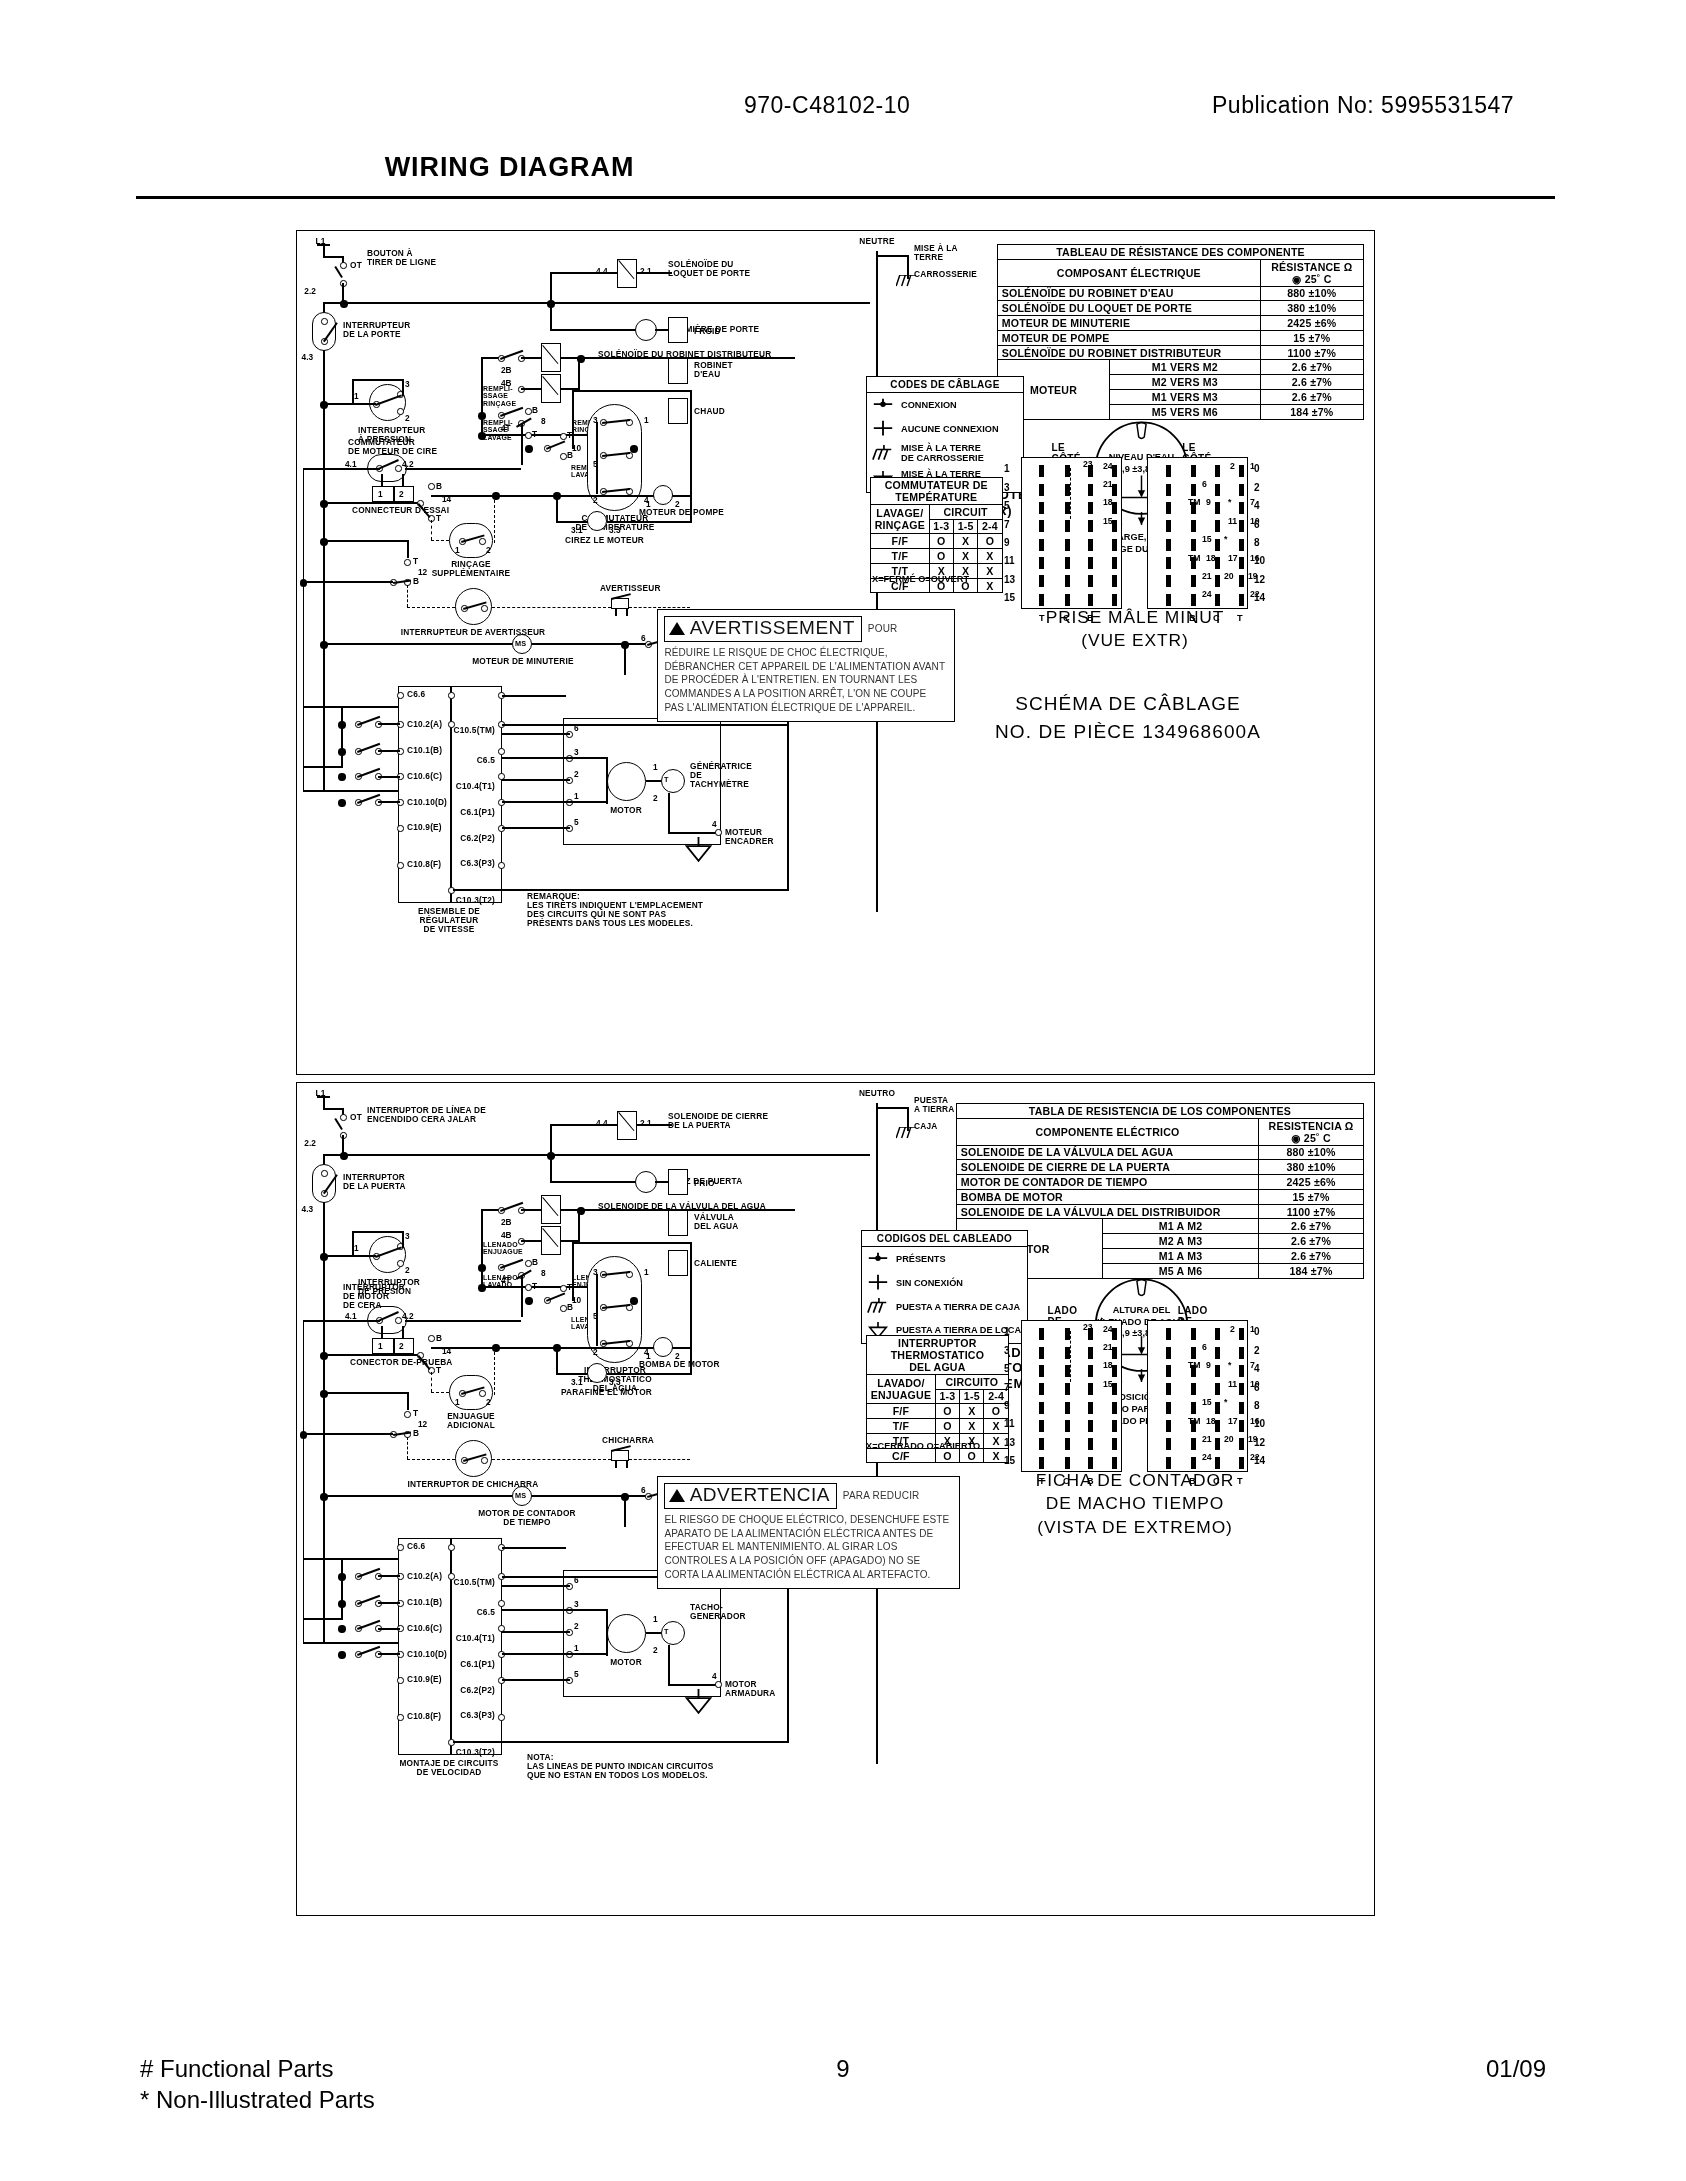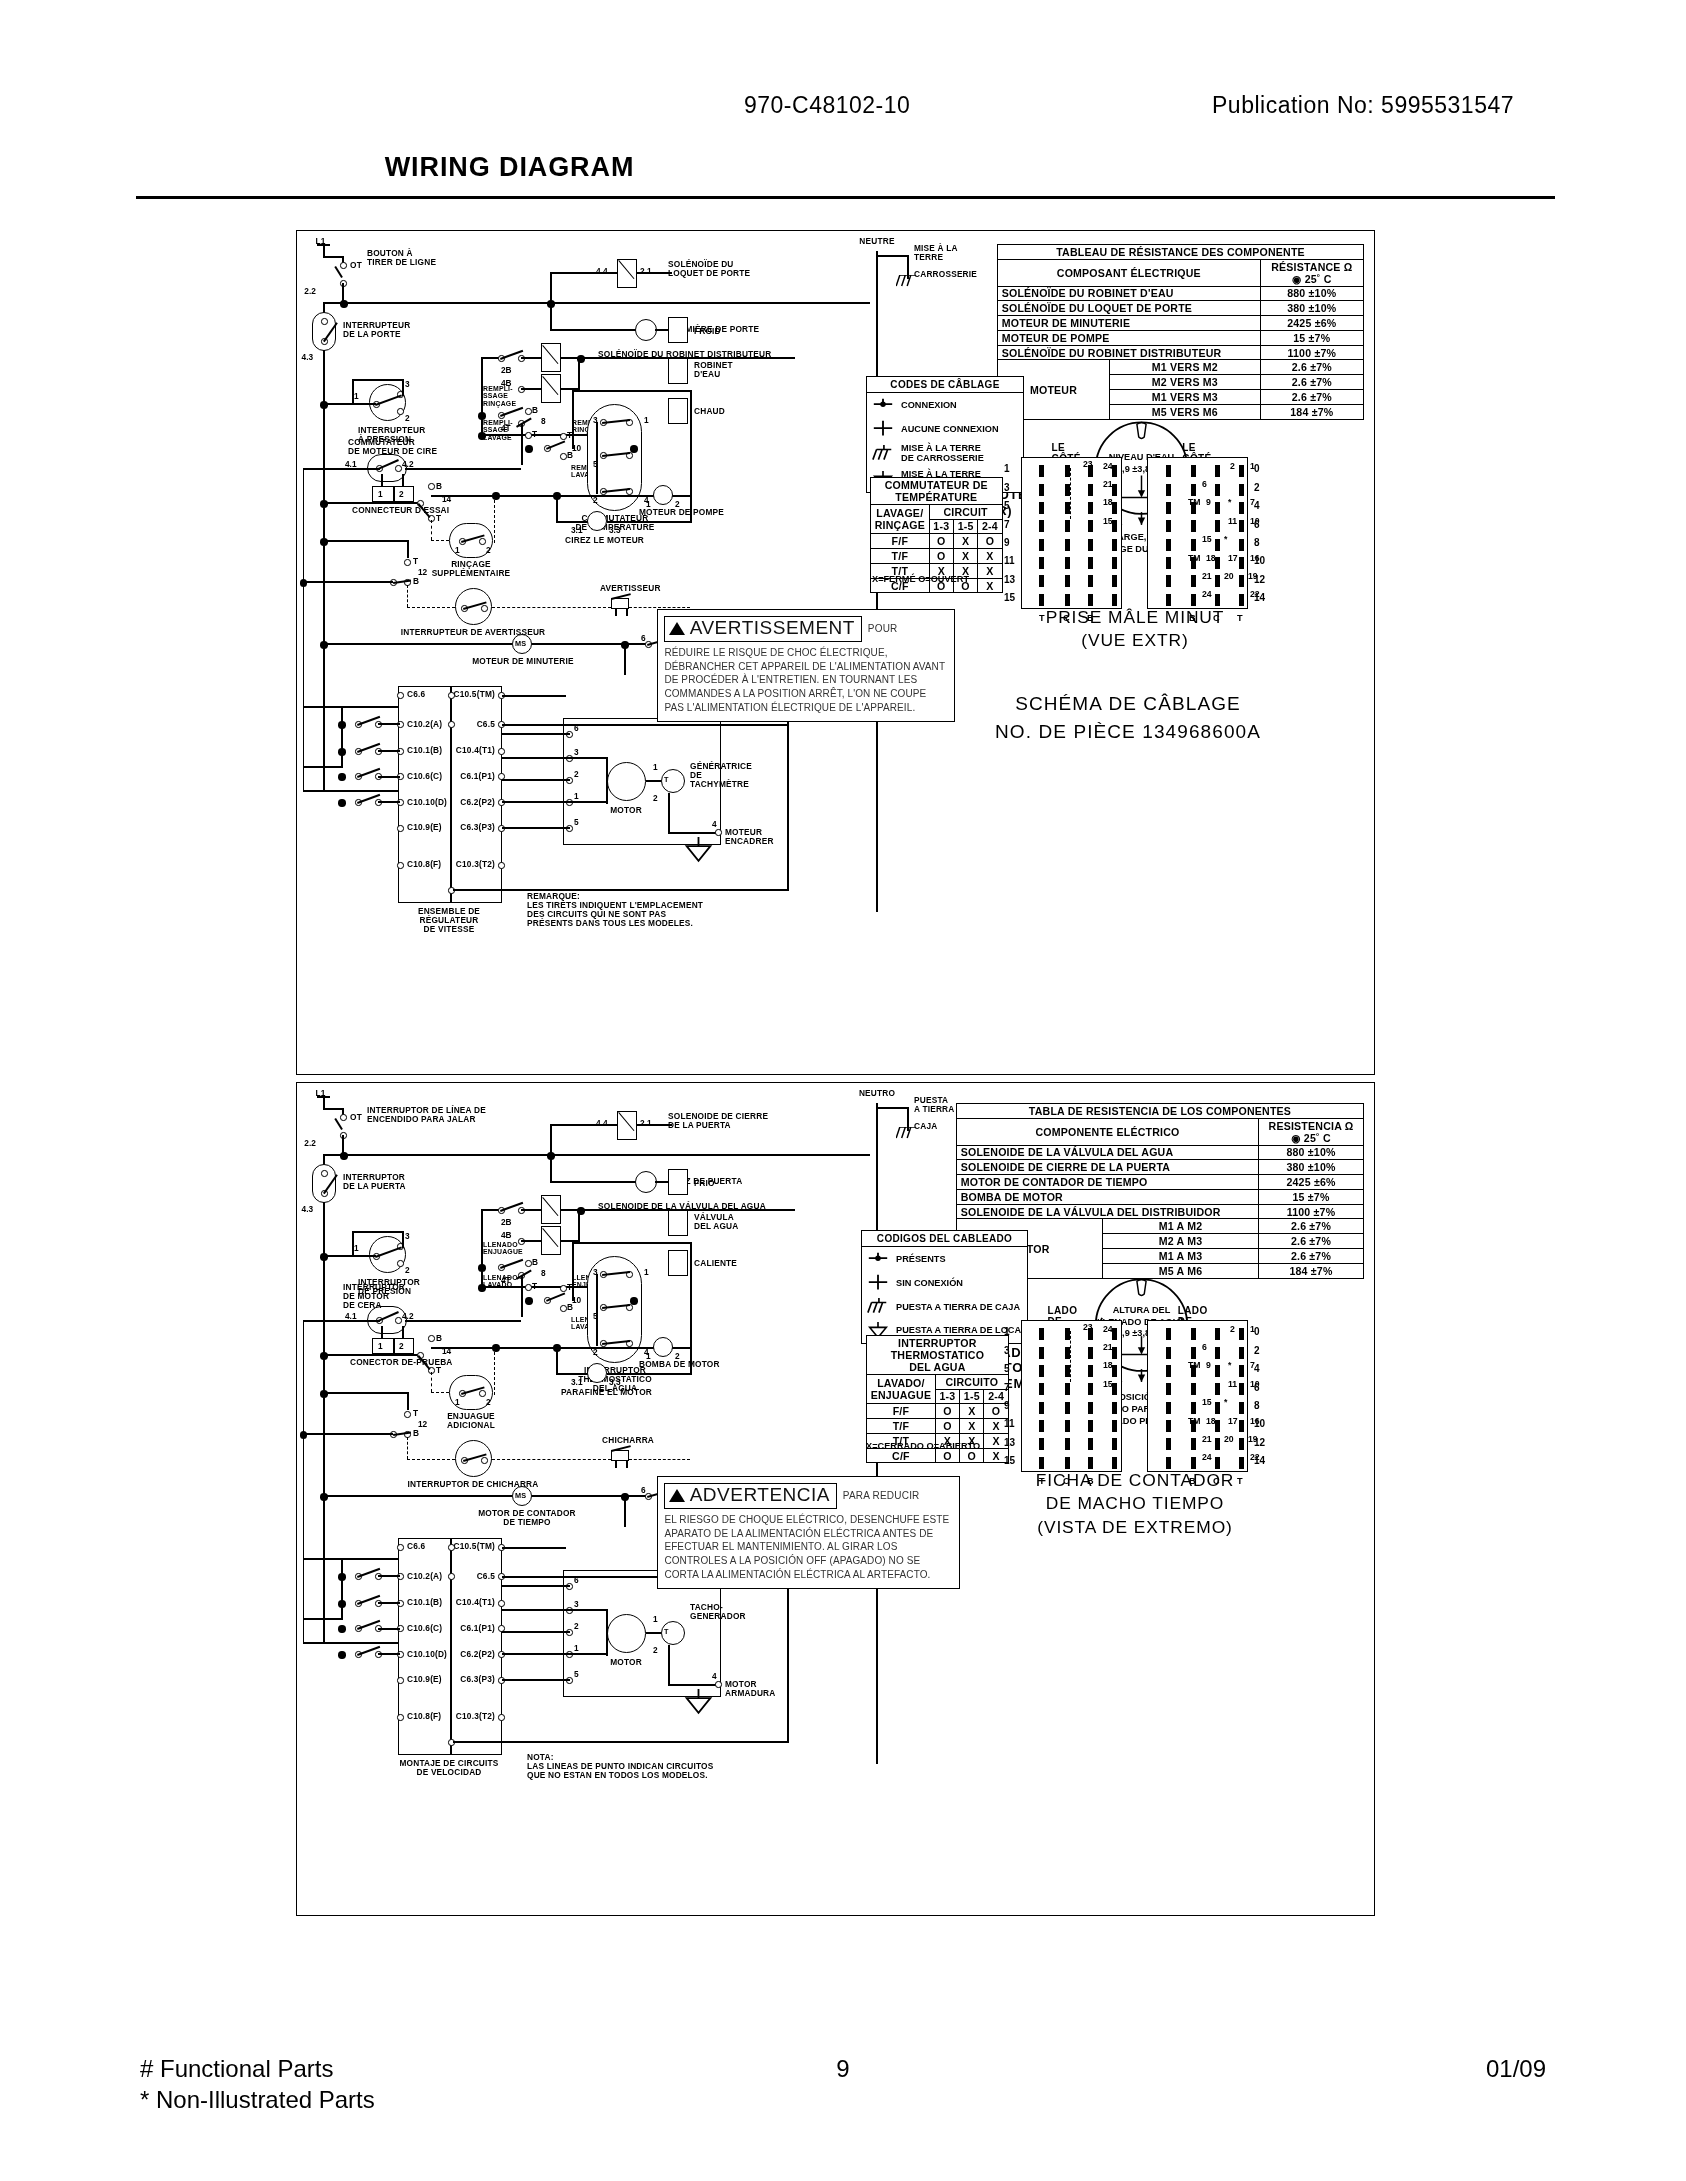--- a/index.html
+++ b/index.html
@@ -28,21 +28,21 @@
 
   
   .frame { position:absolute; border:1.8px solid #000; }
   #frame-fr { left:296px; top:230px; width:1079px; height:845px; }
   #frame-es { left:296px; top:1082px; width:1079px; height:834px; }
 
   .dg { position:absolute; }
   .lbl { position:absolute; font-size:8.3px; font-weight:bold; letter-spacing:0.2px;
          line-height:1.08; white-space:pre; }
   .lbl.c { text-align:center; transform:translateX(-50%); }
-  .lbl.r { text-align:left; transform:translateX(-100%); }
+  .lbl.r { text-align:left; transform:translateX(-100%);margin-top:36px; }
   .num { position:absolute; font-size:8.3px; font-weight:bold; }
   .wire { position:absolute; background:#000; }
   .wh { height:1.8px; } .wv { width:1.8px; }
   .dash-h { position:absolute; height:0; border-top:1.8px dashed #000; }
   .dash-v { position:absolute; width:0; border-left:1.8px dashed #000; }
   .node { position:absolute; width:7.3px; height:7.3px; background:#000; border-radius:50%;
           margin-left:-2.8px; margin-top:-2.8px; }
   .term { position:absolute; width:6.4px; height:6.4px; border:1.4px solid #000; border-radius:50%;
           background:#fff; margin-left:-2.8px; margin-top:-2.8px; }
   .coil { position:absolute; border:1.8px solid #000; width:20px; height:29px; background:#fff; }
@@ -829,21 +829,21 @@
     <div class="wire wh" style="left:20px;top:13px;width:13px"></div>
     <div class="wire wh" style="left:26px;top:25px;width:20px"></div>
     <div class="wire wv" style="left:45px;top:25px;height:7.3px"></div>
     <div class="term" style="left:46px;top:34px"></div>
     <div class="wire" style="left:39px;top:35px;width:13px;height:1.8px;transform:rotate(58deg);transform-origin:0 0"></div>
     <div class="term" style="left:46px;top:52px"></div>
     <div class="wire wv" style="left:45px;top:52px;height:18.4px"></div>
     <div class="node" style="left:46px;top:72px"></div>
     <div class="lbl" style="left:53px;top:30px">OT</div>
     <div class="lbl" style="left:70px;top:23px">INTERRUPTOR DE LÍNEA DE
-ENCENDIDO PARA JALAR</div>
+ENCENDIDO CERA JALAR</div>
 
     <div class="wire wh" style="left:26px;top:71px;width:547px"></div>
     <div class="wire wv" style="left:26px;top:71px;height:72px"></div>
     <div class="num" style="left:7.3px;top:55px">2.2</div>
     <div class="rnd" style="left:14.7px;top:81px;width:24px;height:39px"></div>
     <div class="term" style="left:27px;top:90px"></div>
     <div class="term" style="left:27px;top:110px"></div>
     <div class="wire" style="left:26px;top:110px;width:23px;height:1.8px;transform:rotate(-55deg);transform-origin:0 0"></div>
     <div class="lbl" style="left:46px;top:90px">INTERRUPTOR
 DE LA PUERTA</div>

